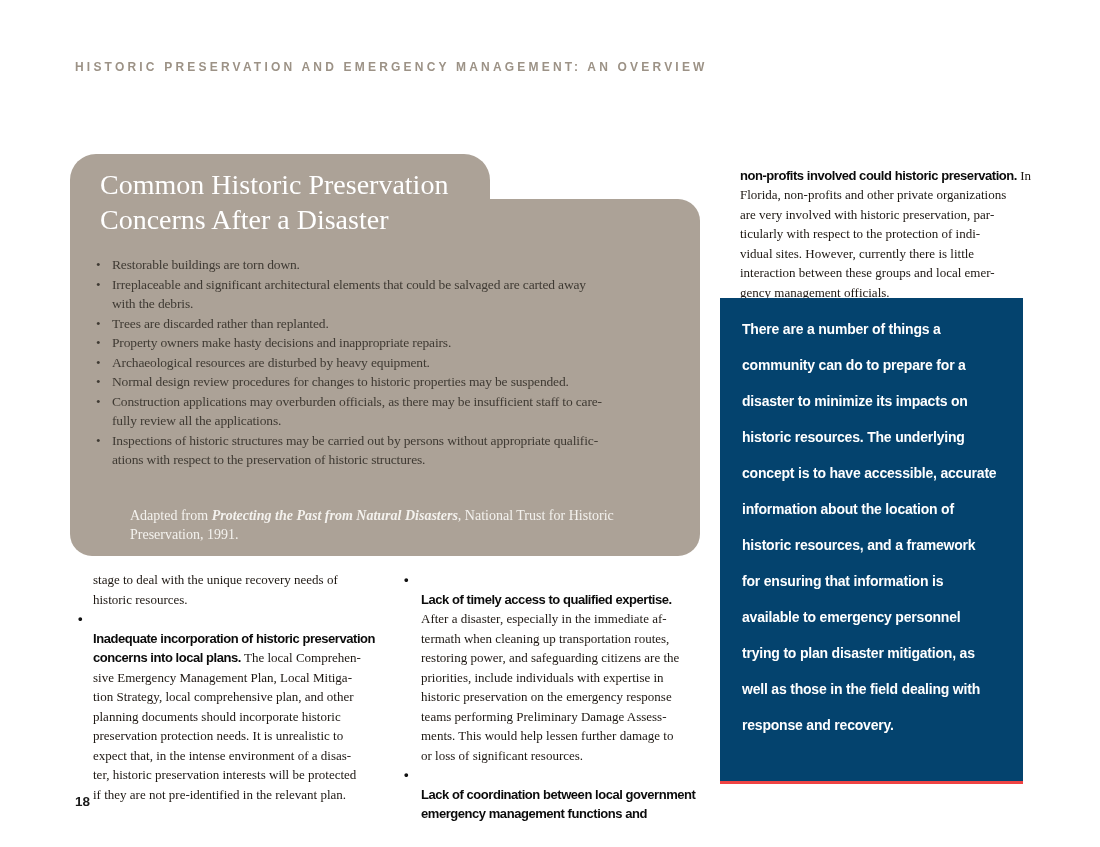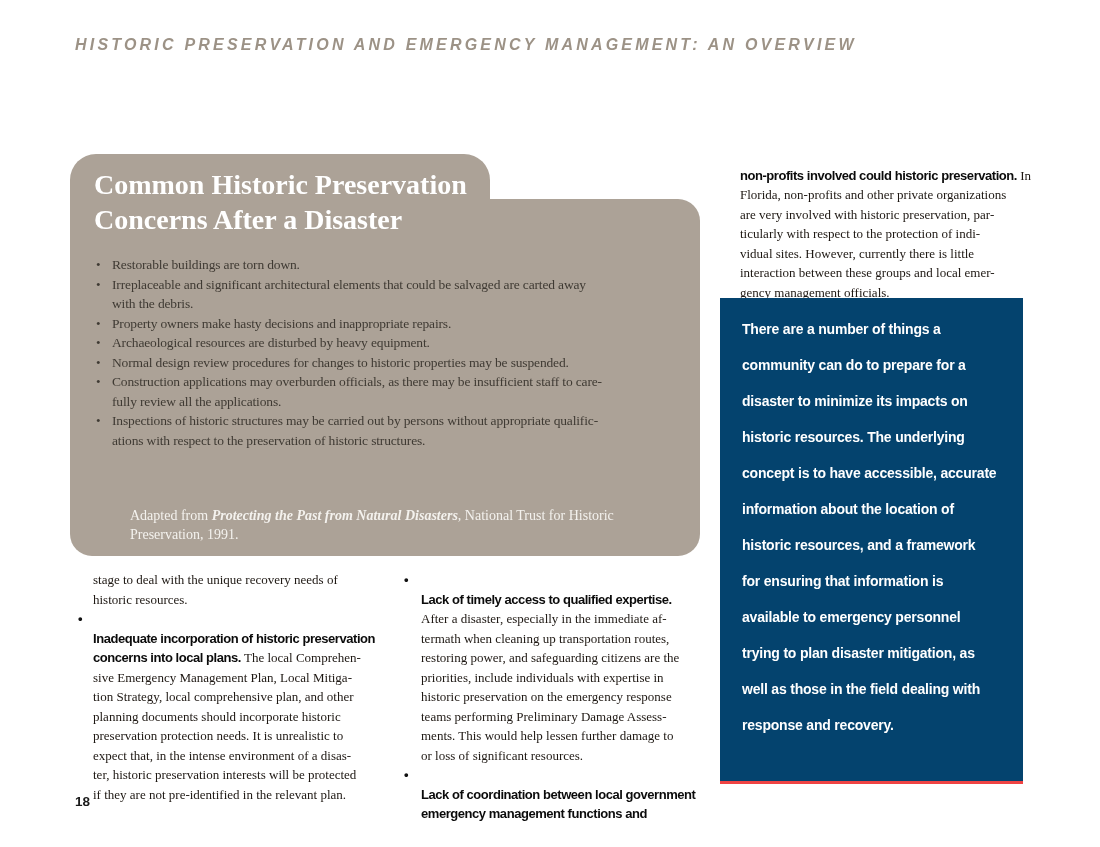--- a/index.html
+++ b/index.html
@@ -5,33 +5,33 @@
   html,body { margin:0; padding:0; }
   body {
     width:1100px; height:847px; position:relative; background:#ffffff;
     font-family:"Liberation Serif", serif; overflow:hidden;
   }
   .abs { position:absolute; }
   .pre { white-space:pre-line; }
 
   
   .running-head {
-    left:75px; top:36px;
+    left:75px; top:60px;
     font-family:"Liberation Sans", sans-serif; font-weight:700;
-    font-size:16px; letter-spacing:3.2px; color:#9c9286;font-style:italic;
+    font-size:12px; letter-spacing:3.2px; color:#9c9286;
   }
 
   
   .callout-tab  { left:70px; top:154px; width:420px; height:60px;
                   background:#aca297; border-radius:26px 26px 0 0; }
   .callout-main { left:70px; top:199px; width:630px; height:357px;
                   background:#aca297; border-radius:0 22px 22px 22px; }
   .callout-title {
-    left:94px; top:167px; width:430px;
-    color:#ffffff; font-size:28px; line-height:35px; font-weight:700;
+    left:100px; top:167px; width:430px;
+    color:#ffffff; font-size:28px; line-height:35px; font-weight:400;
   }
   .callout-bullets {
     left:95px; top:255px; width:595px;
     list-style:none; margin:0; padding:0;
     color:#3f3a33; font-size:13.5px; line-height:19.5px; letter-spacing:-0.15px;
   }
   .callout-bullets li { position:relative; padding-left:17px; margin:0; }
   .callout-bullets li::before {
     content:"\2022"; position:absolute; left:1px; top:0; font-size:13px; color:#3f3a33;
   }
@@ -90,20 +90,21 @@
 <div class="abs callout-tab"></div>
 <div class="abs callout-main"></div>
 
 <div class="abs callout-title pre">Common Historic Preservation
 Concerns After a Disaster</div>
 
 <ul class="abs callout-bullets">
   <li class="pre">Restorable buildings are torn down.</li>
   <li class="pre">Irreplaceable and significant architectural elements that could be salvaged are carted away
 with the debris.</li>
+  <li class="pre">Trees are discarded rather than replanted.</li>
   <li class="pre">Property owners make hasty decisions and inappropriate repairs.</li>
   <li class="pre">Archaeological resources are disturbed by heavy equipment.</li>
   <li class="pre">Normal design review procedures for changes to historic properties may be suspended.</li>
   <li class="pre">Construction applications may overburden officials, as there may be insufficient staff to care-
 fully review all the applications.</li>
   <li class="pre">Inspections of historic structures may be carried out by persons without appropriate qualific-
 ations with respect to the preservation of historic structures.</li>
 </ul>
 
 <div class="abs callout-credit pre">

